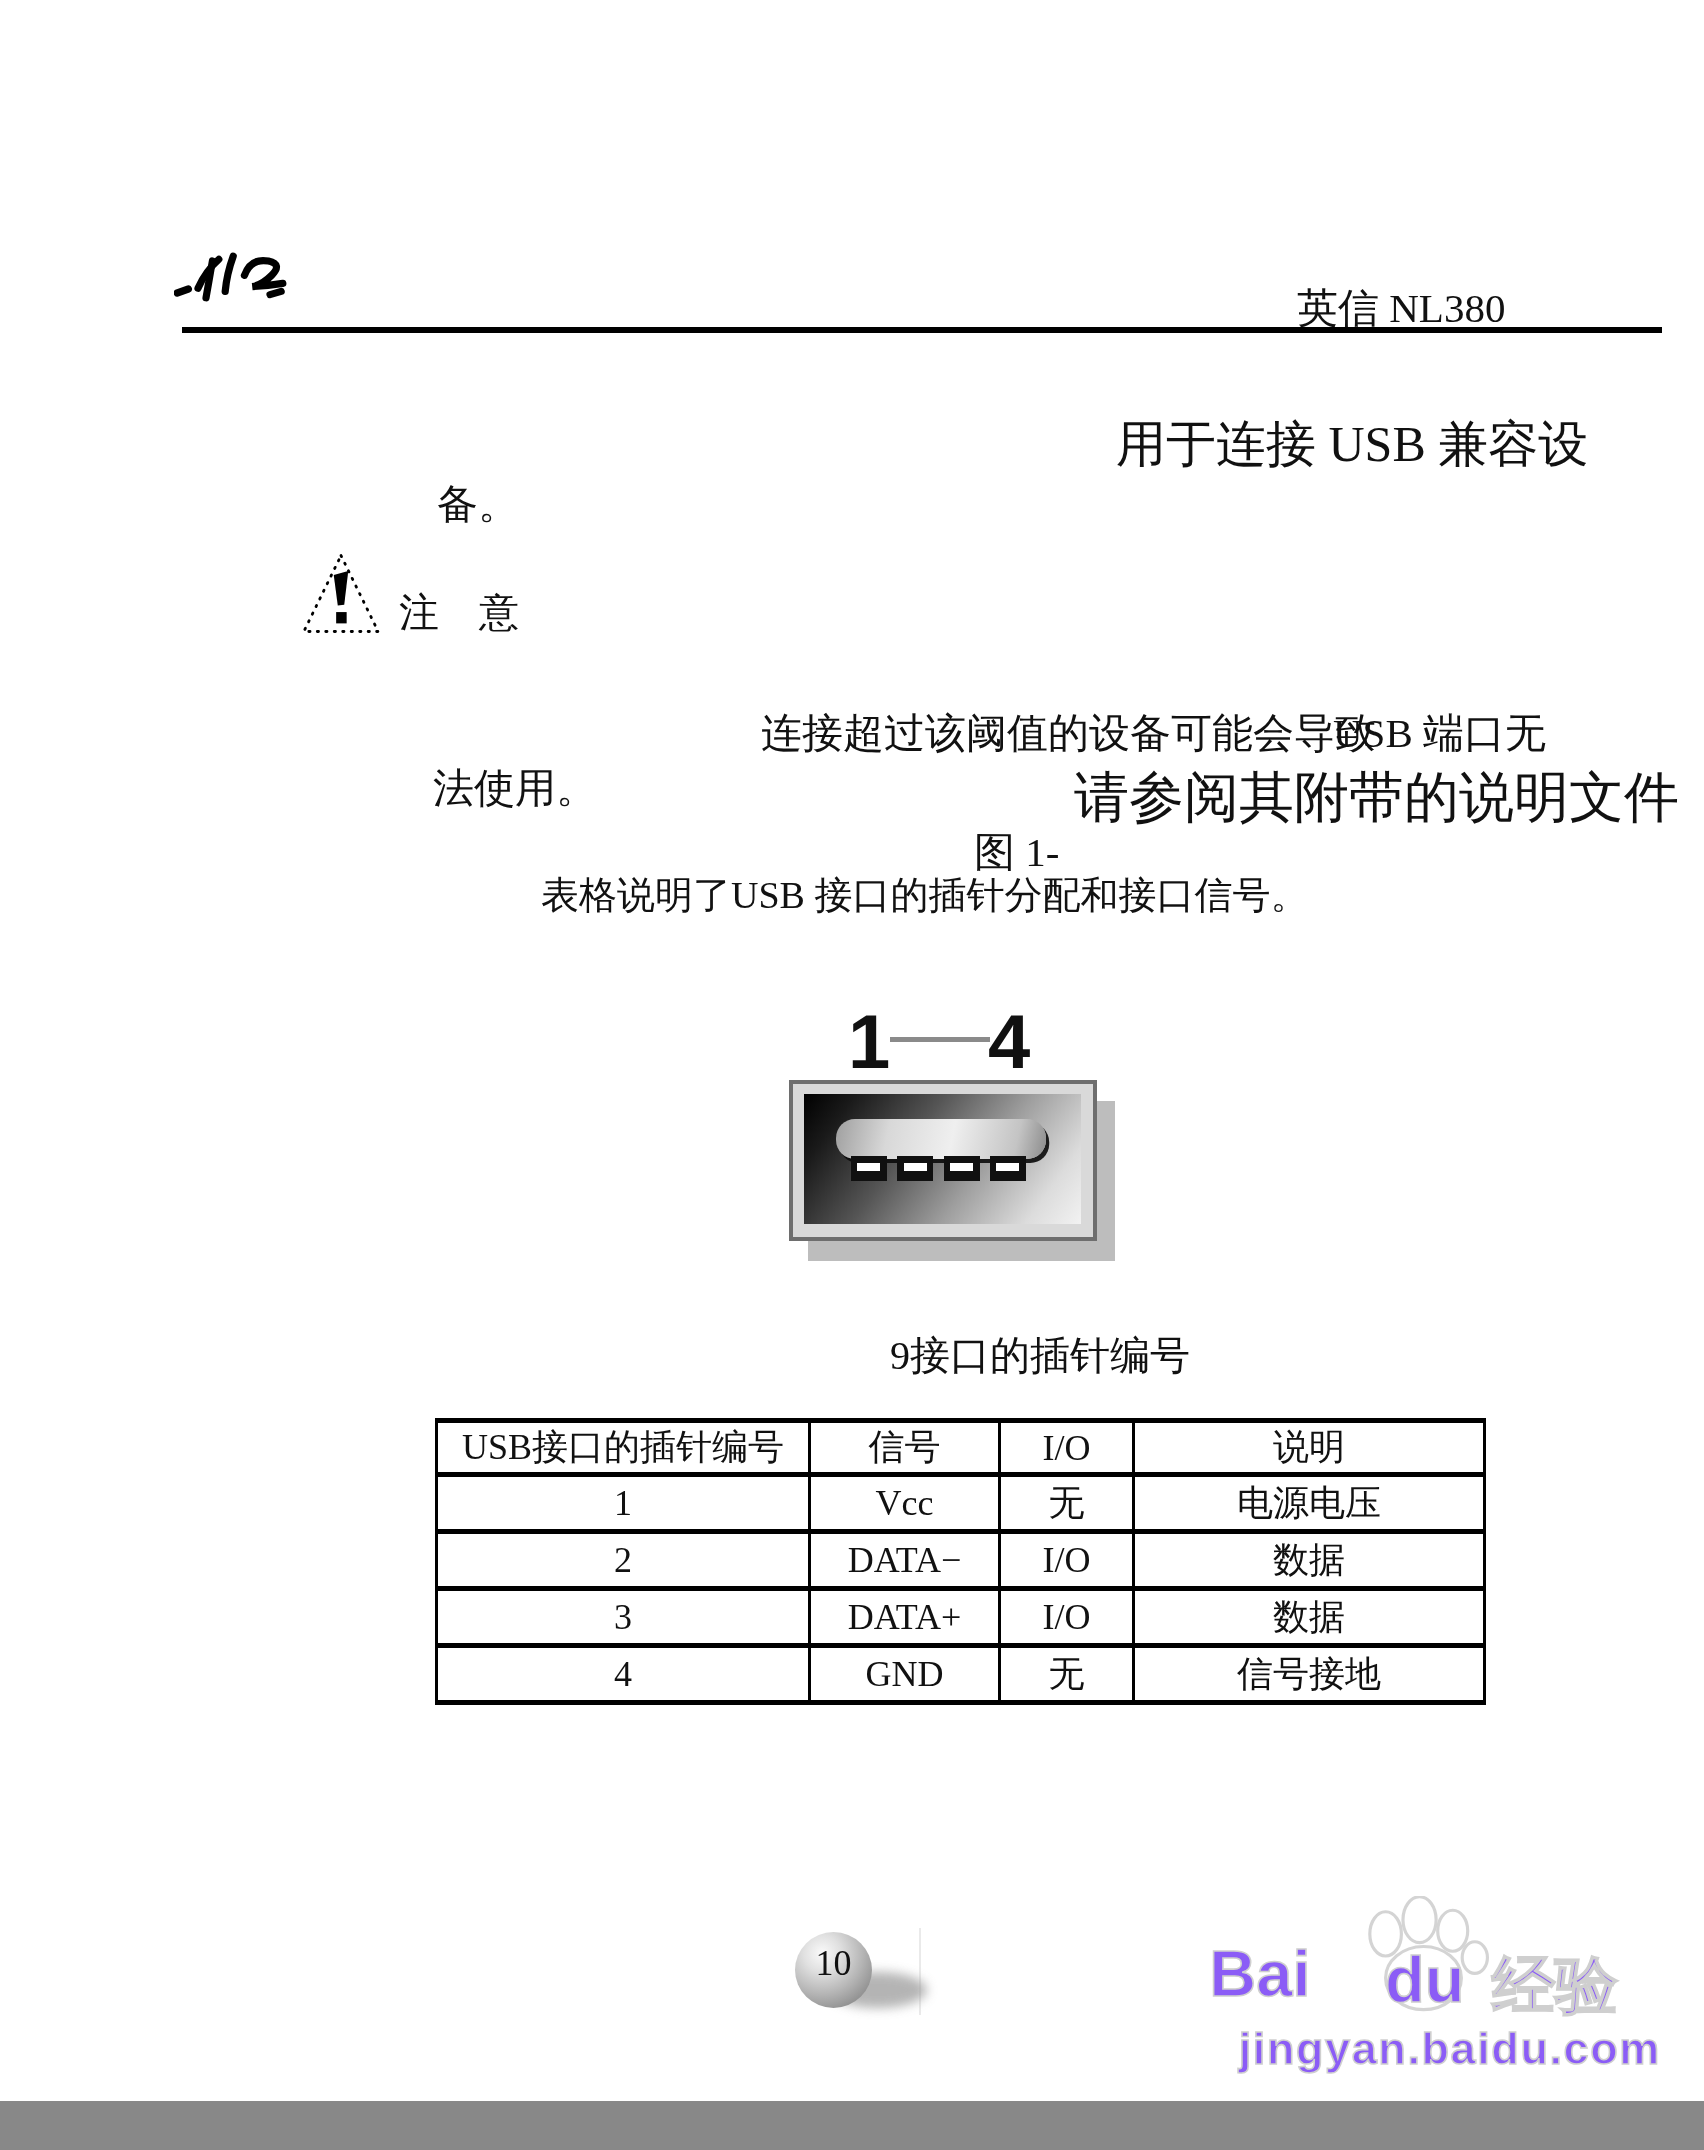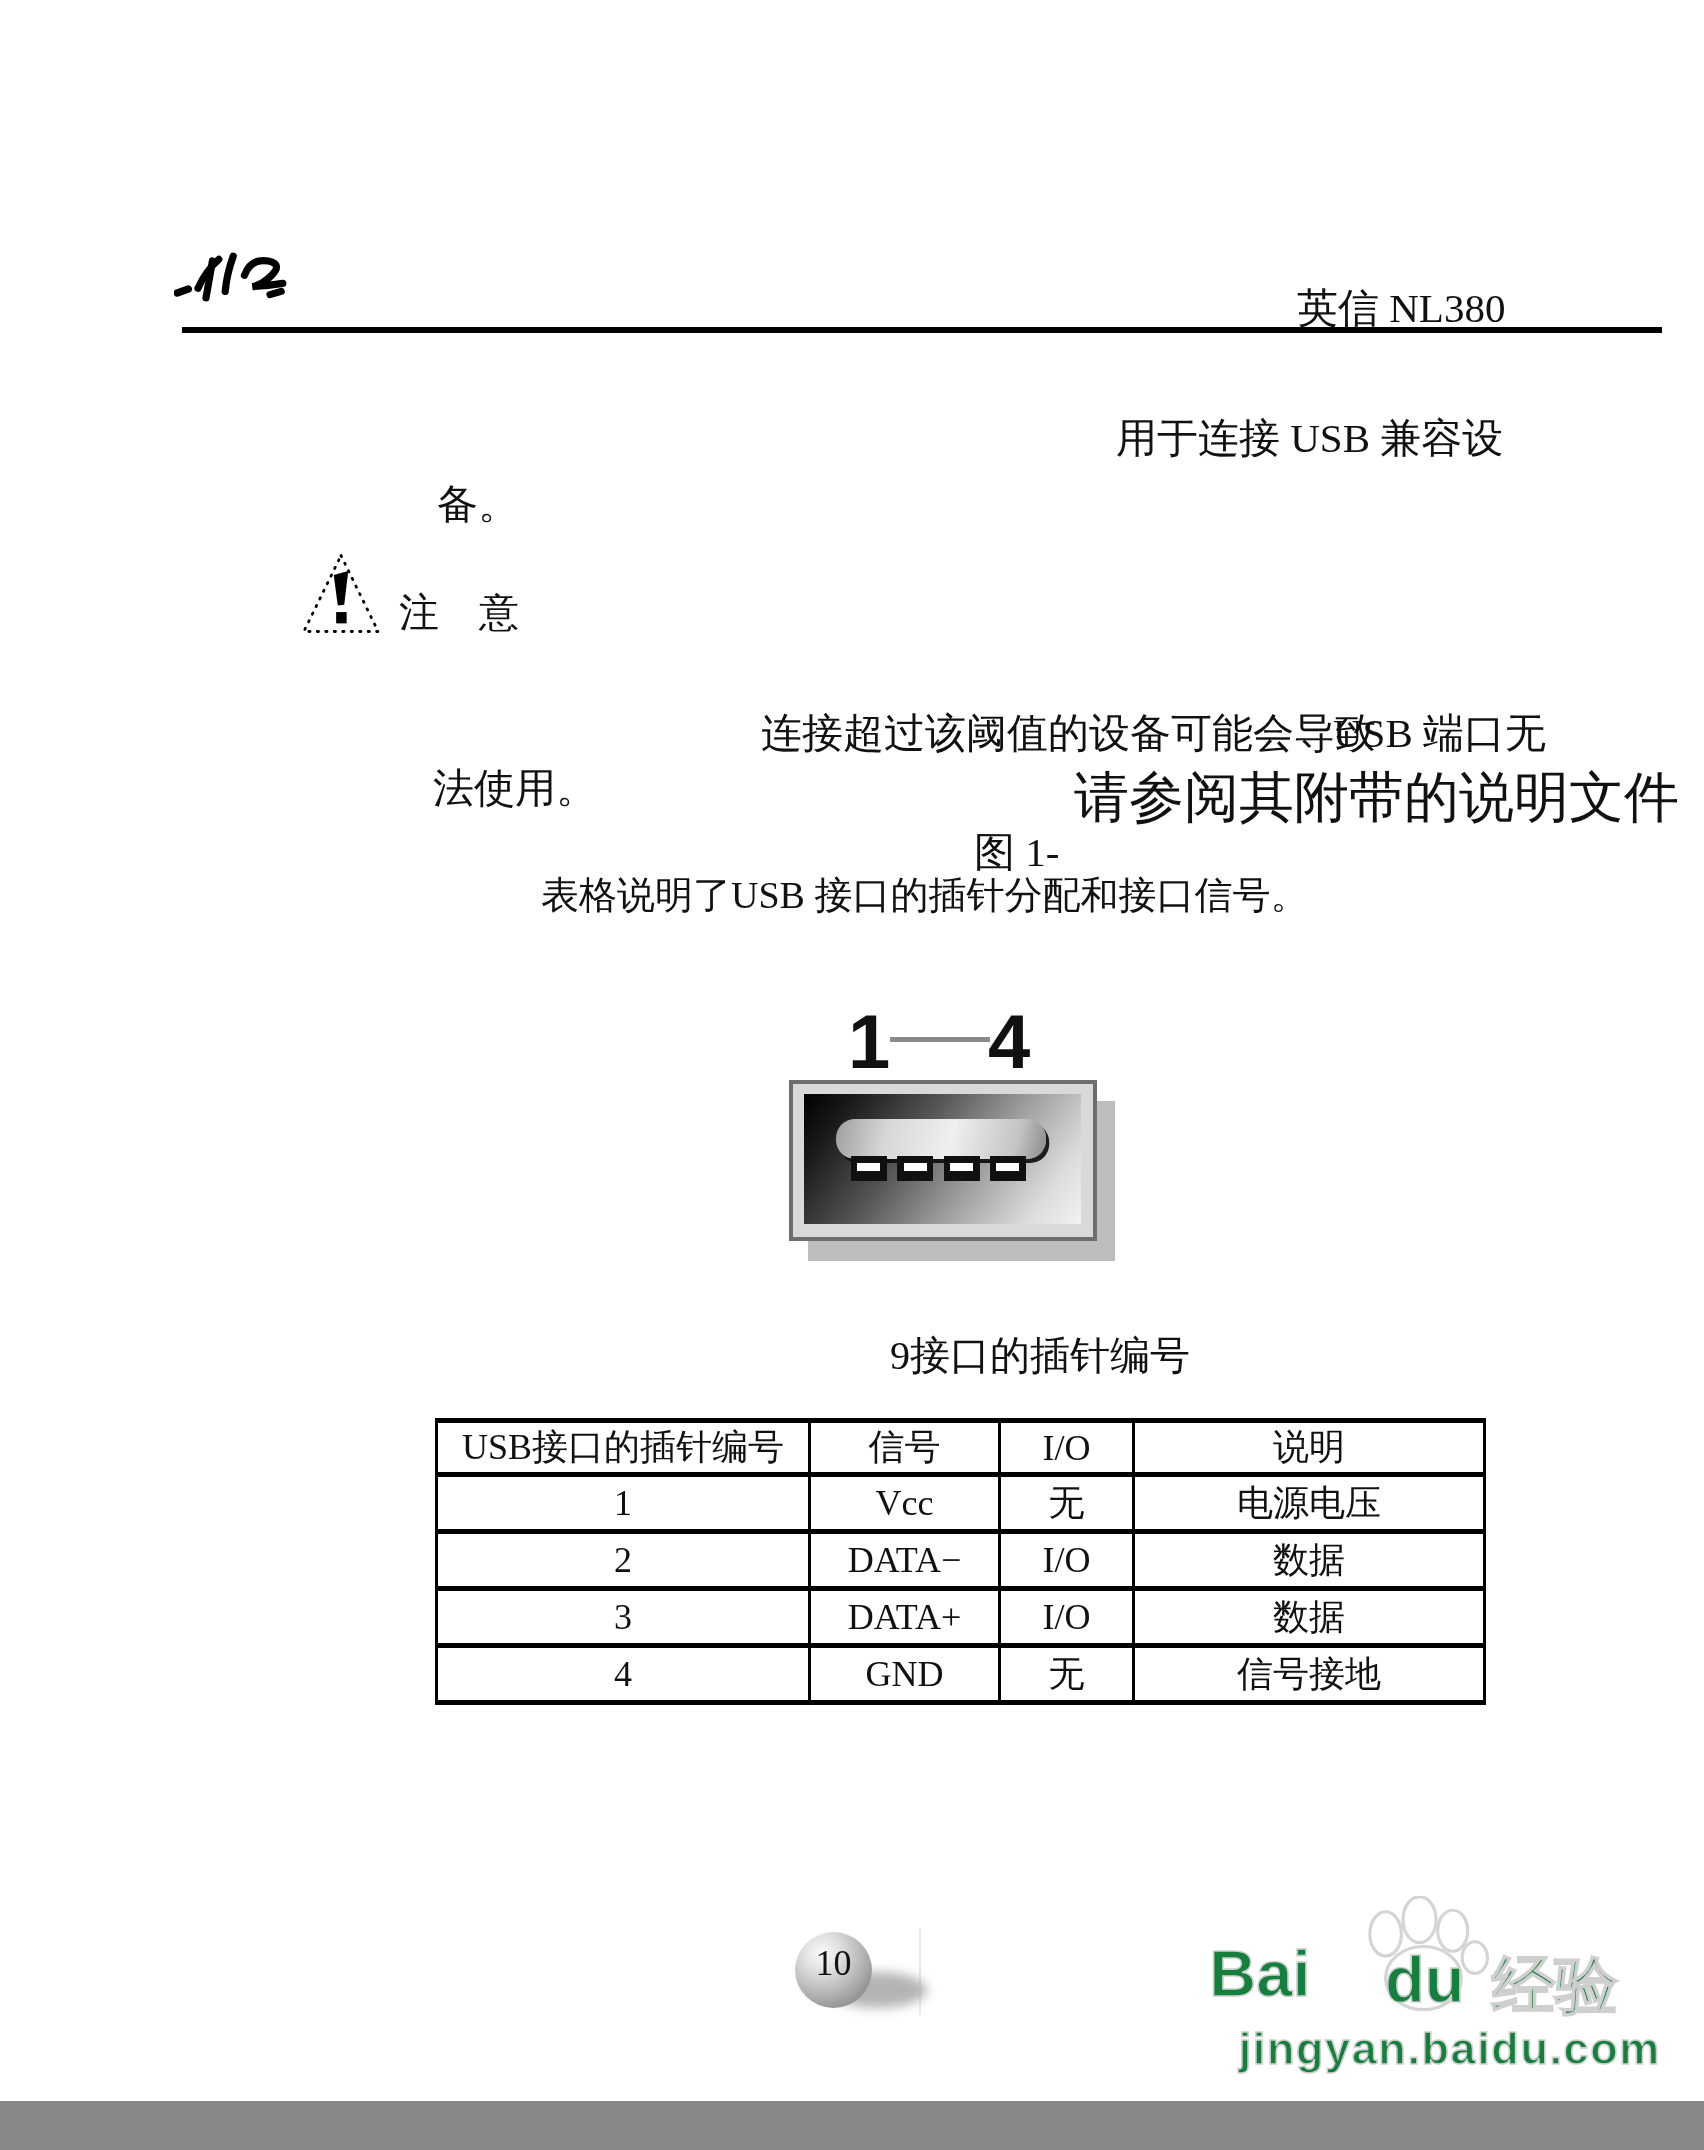--- a/index.html
+++ b/index.html
@@ -12,21 +12,21 @@
     color:#111111;
   }
   .abs{position:absolute;white-space:nowrap;}
 
   
   .logo-svg{position:absolute;left:174px;top:251px;width:136px;height:52px;}
   .header-rule{position:absolute;left:182px;top:327px;width:1480px;height:5.5px;background:#000;}
   .header-title{left:1297px;top:281px;font-size:41px;}
 
   
-  .intro-line1{left:1116px;top:411px;font-size:41px;font-family:Liberation Serif, serif;}
+  .intro-line1{left:1116px;top:411px;font-size:50px;font-family:Liberation Serif, serif;}
   .intro-line2{left:437px;top:477px;font-size:41px;}
 
   
   .caution-svg{position:absolute;left:299px;top:550px;width:84px;height:87px;}
   .caution-label{left:399px;top:585px;font-size:40px;}
 
   
   .para-line1{left:761px;top:706px;font-size:41px;}
   .para-line1 .overlap{margin-left:-43px;}
   .para-line2-left{left:433px;top:761px;font-size:41px;}
@@ -66,21 +66,21 @@
   .ball-shadow{position:absolute;left:829px;top:1972px;width:98px;height:36px;background:#9c9c9c;
     border-radius:50%;filter:blur(5.5px);opacity:.75;}
   .ball-edge-line{position:absolute;left:919px;top:1928px;width:1.6px;height:87px;background:#eaeaea;}
   .page-ball{position:absolute;left:795px;top:1932px;width:77px;height:76px;border-radius:50%;
     background:radial-gradient(circle at 35% 28%,#fafafa 0%,#e0e0e0 25%,#b5b5b5 55%,#8f8f8f 80%,#828282 100%);}
   .ball-label{position:absolute;left:0;right:0;top:9.5px;text-align:center;font-size:36px;color:#111;}
 
   
   .watermark{position:absolute;left:1203px;top:1896px;width:427px;height:198px;
     font-family:"Liberation Sans","DejaVu Sans",sans-serif;font-weight:bold;
-    color:#15803d;-webkit-text-stroke:1.6px #cfcfcf;}
+    color:#8b5cf6;-webkit-text-stroke:1.6px #cfcfcf;}
   .wm-bai{position:absolute;left:6.3px;top:40px;font-size:65px;}
   .wm-paw{position:absolute;left:147px;top:0px;width:147px;height:120px;}
   .wm-du{position:absolute;left:182px;top:46px;font-size:65px;}
   .wm-cn{position:absolute;left:289px;top:47px;font-size:63px;}
   .wm-url{position:absolute;left:4.7px;top:127px;font-size:45px;letter-spacing:1.6px;margin-left:31px;}
 </style>
 </head>
 <body>
 
 <div class="page">

